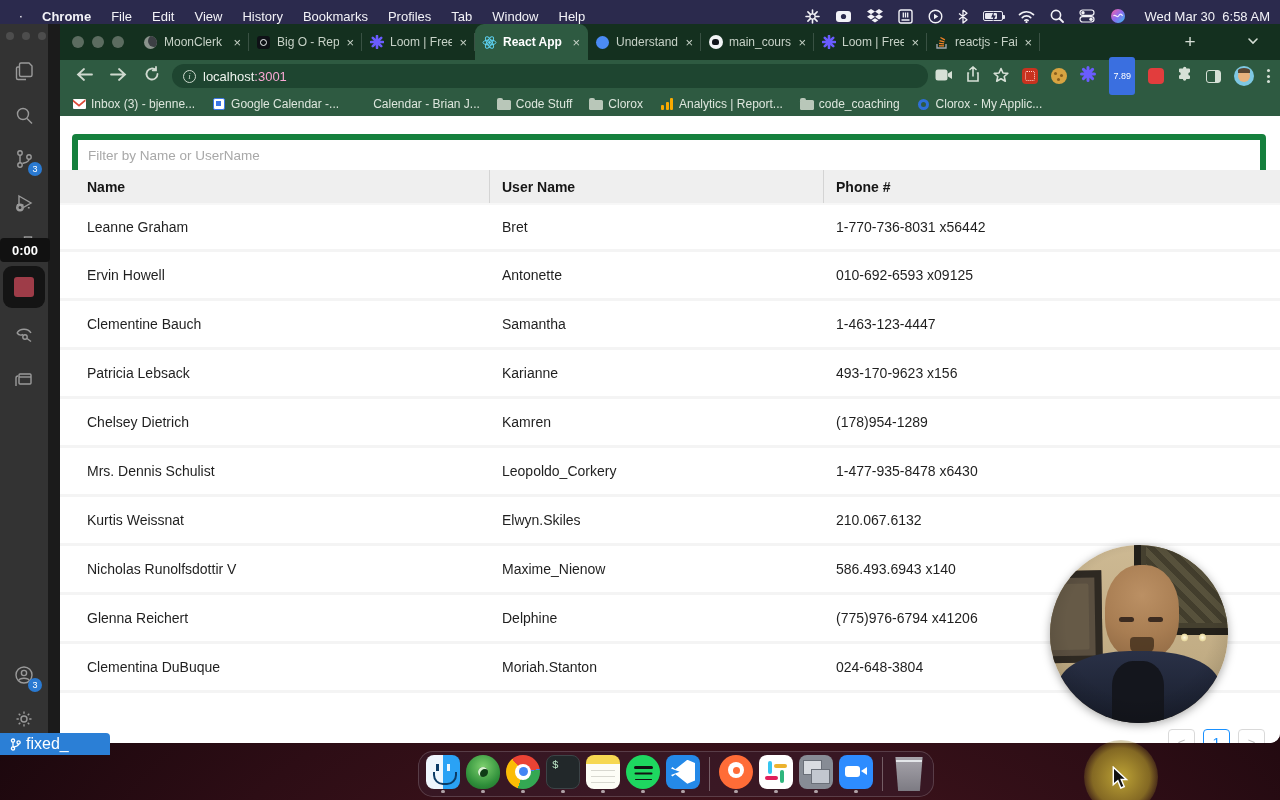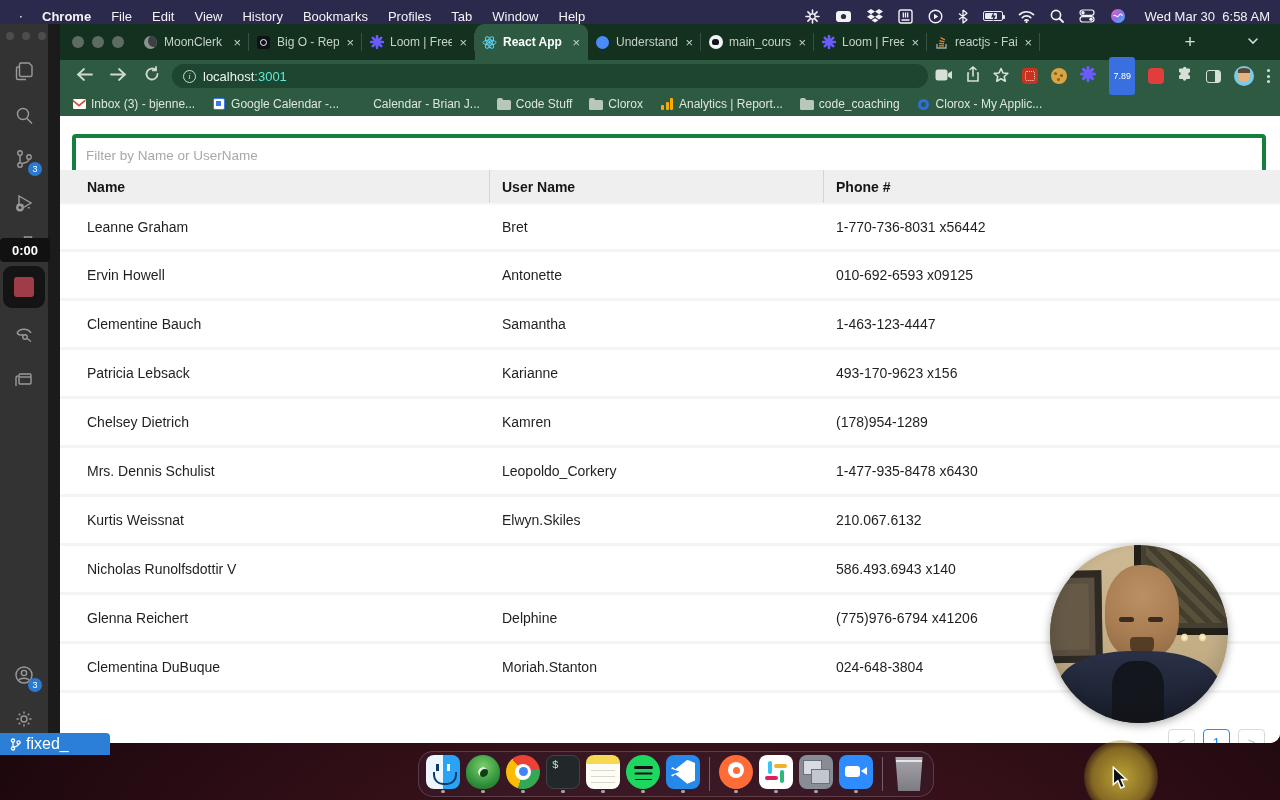--- a/index.html
+++ b/index.html
@@ -71,21 +71,21 @@
   .fav-gh i { width:7px; height:6px; background:#10141a; border-radius:3px 3px 2px 2px; }
 
   .toolbar { position:relative; height:32px; background:#2e5a41; display:flex; align-items:center; padding-left:16px; }
   .nav { display:flex; gap:17px; align-items:center; }
   .nav svg { stroke:#cfd9cf; fill:none; stroke-width:1.8; }
   .omnibox { margin-left:12px; width:756px; height:24px; background:#1e4530; border-radius:12px;
     display:flex; align-items:center; gap:7px; padding:0 11px; }
   .omnibox .info { width:13px; height:13px; border:1.2px solid #cdd9cd; border-radius:50%;
     color:#cdd9cd; font-size:9px; display:flex; align-items:center; justify-content:center; font-family:"Liberation Serif",serif; font-style:italic;}
   .url { font-size:13px; color:#eef3ee; }
-  .url .port { color:#5eead4;margin-top:8px; }
+  .url .port { color:#f9a8d4;margin-top:8px; }
   .tb-right { position:absolute; right:10px; top:0; height:32px; display:flex; align-items:center; gap:13px; }
   .tb-right svg { stroke:#d6e0d6; fill:none; stroke-width:1.6; }
   .ext { width:16px; height:16px; border-radius:4px; }
   .ext-honey { background:#c8321f; position:relative; }
   .ext-honey::after{ content:""; position:absolute; inset:3px; border:1.5px dotted #ffd9d0; border-radius:2px;}
   .ext-cookie { background:#d9a441; border-radius:50%; position:relative; }
   .ext-cookie::after { content:""; position:absolute; left:3px; top:4px; width:3px; height:3px; border-radius:50%;
     background:#8a5f1d; box-shadow:6px 2px 0 #8a5f1d, 3px 6px 0 #8a5f1d; }
   .ext-badgewrap { display:flex; flex-direction:column; align-items:center; gap:1px; }
   .badge789 { background:#3a6fe0; color:#fff; font-size:9px; padding:14px 4px; border-radius:3px; }
@@ -110,21 +110,21 @@
   .mscal i:nth-child(3){background:#00a4ef;} .mscal i:nth-child(4){background:#ffb900;}
   .folder { width:14px; height:10px; background:#b9c7b9; border-radius:1.5px; position:relative; margin-top:2px;}
   .folder::before { content:""; position:absolute; left:0; top:-2.5px; width:6px; height:3px; background:#b9c7b9; border-radius:2px 2px 0 0; }
   .abars { display:flex; align-items:flex-end; gap:1.5px; height:12px;}
   .abars i { width:3px; background:#f9ab00; border-radius:1px;}
   .abars i:nth-child(1){height:5px;} .abars i:nth-child(2){height:8px;} .abars i:nth-child(3){height:12px;}
   .bluering { width:11px; height:11px; border:3px solid #2f6fd6; border-radius:50%; }
 
   
   .content { position:relative; height:627px; background:#fff; }
-  .filter { position:absolute; left:12px; top:18px; width:1194px; height:43px; border:4px solid #15803d;
+  .filter { position:absolute; left:12px; top:18px; width:1194px; height:43px; border:6px solid #15803d;
     border-radius:4px; padding:0 10px; font-size:13.5px; color:#333; outline:none; font-family:inherit;}
   .filter::placeholder { color:#a8a8a8; }
   .thead { position:absolute; left:0; top:54px; width:1220px; height:33px; background:#efefef; }
   .th { position:absolute; top:0; height:33px; display:flex; align-items:center; font-size:14px; font-weight:700; color:#161616; }
   .th1 { left:27px; } .th2 { left:442px; } .th3 { left:776px; }
   .thdiv { position:absolute; top:0; width:1px; height:33px; background:#d4d4d4; }
   .rows { position:absolute; left:0; top:87px; width:1220px; }
   .trow { position:relative; height:49px; border-bottom:3px solid #f4f4f4; }
   .trow:first-child { border-top:2px solid #f7f7f7; }
   .td { position:absolute; top:0; height:100%; display:flex; align-items:center; font-size:14px; color:#1f1f1f; }
@@ -649,20 +649,21 @@
           <span class="td td2">Leopoldo_Corkery</span>
           <span class="td td3">1-477-935-8478 x6430</span>
         </div>
       <div class="trow">
           <span class="td td1">Kurtis Weissnat</span>
           <span class="td td2">Elwyn.Skiles</span>
           <span class="td td3">210.067.6132</span>
         </div>
       <div class="trow">
           <span class="td td1">Nicholas Runolfsdottir V</span>
+          <span class="td td2">Maxime_Nienow</span>
           <span class="td td3">586.493.6943 x140</span>
         </div>
       <div class="trow">
           <span class="td td1">Glenna Reichert</span>
           <span class="td td2">Delphine</span>
           <span class="td td3">(775)976-6794 x41206</span>
         </div>
       <div class="trow">
           <span class="td td1">Clementina DuBuque</span>
           <span class="td td2">Moriah.Stanton</span>

